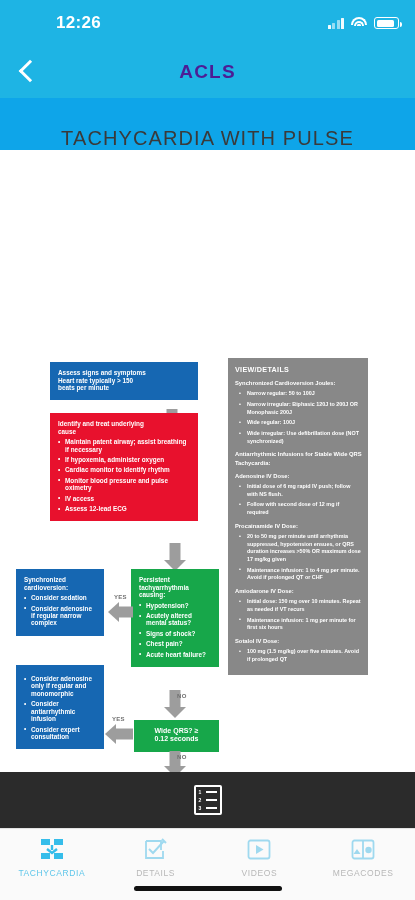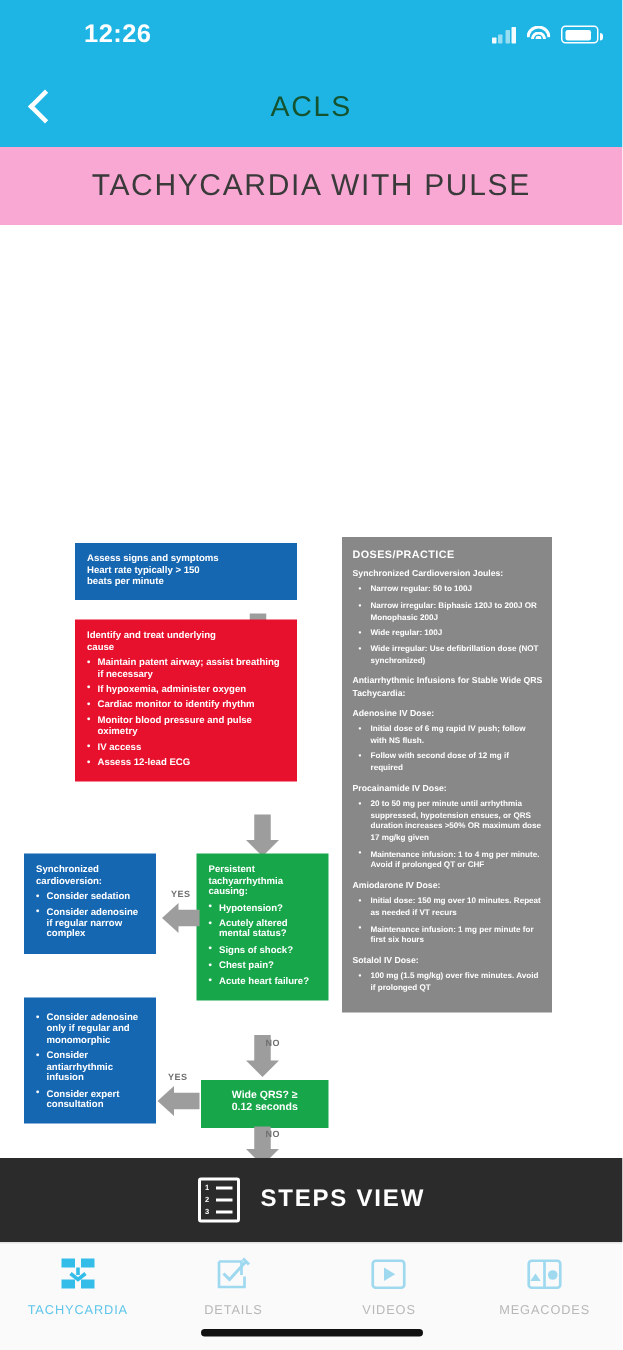--- a/index.html
+++ b/index.html
@@ -48,25 +48,25 @@
   }
   .nav-back {
     position:absolute; left:14px; top:50%; transform:translateY(-50%);
     width:26px; height:26px; cursor:pointer;
   }
   .nav-back::before {
     content:""; position:absolute; left:8px; top:4px;
     width:13px; height:13px; border-left:3px solid #fff; border-bottom:3px solid #fff;
     transform:rotate(45deg);
   }
-  .nav-title { color:#14532d; font-size:19px; letter-spacing:1.2px; font-weight:400; }
-
-  
-  .page-title-wrap { height:52px; display:flex; align-items:center; justify-content:center;
-     background:#f9a8d4; }
+  .nav-title { color:#4c1d95; font-size:19px; letter-spacing:1.2px; font-weight:700; }
+
+  
+  .page-title-wrap { height:52px; display:flex; align-items:flex-end; justify-content:center;
+     background:#0ea5e9; }
   .page-title { font-size:20px; letter-spacing:1.1px; color:#3a3a3a; font-weight:400;
      white-space:nowrap; }
 
   
   .canvas { position:relative; width:415px; height:560px; background:#fff; }
 
   .box { position:absolute; color:#fff; }
   .box .hd { font-weight:bold; line-height:1.18; }
   .box ul { list-style:none; margin-top:2px; }
   .box li { position:relative; padding-left:7px; font-weight:bold; line-height:1.16;
@@ -248,21 +248,21 @@
     <div class="box red" style="left:104px; top:625px; width:148px; padding:8px 8px 10px 9px; font-size:6.8px;">
       <ul>
         <li style="margin-top:0;">Vagal maneuvers</li>
         <li>Adenosine (if regular)</li>
         <li>β-Blocker or calcium channel blocker</li>
         <li>Consider consultation</li>
       </ul>
     </div>
 
     <div class="doses grey">
-      <div class="d-title">DOSES/PRACTICE</div>
+      <div class="d-title">VIEW/DETAILS</div>
 
       <div class="d-sub" style="margin-top:0;">Synchronized Cardioversion Joules:</div>
       <ul>
         <li>Narrow regular: 50 to 100J</li>
         <li>Narrow irregular: Biphasic 120J to 200J OR Monophasic 200J</li>
         <li>Wide regular: 100J</li>
         <li>Wide irregular: Use defibrillation dose (NOT synchronized)</li>
       </ul>
 
       <div class="d-sub">Antiarrhythmic Infusions for Stable Wide QRS Tachycardia:</div>
@@ -301,21 +301,20 @@
         </div>
       <div class="row">
           <span class="num">2</span>
           <span class="bar"></span>
         </div>
       <div class="row">
           <span class="num">3</span>
           <span class="bar"></span>
         </div>
     </div>
-    <div class="steps-label">STEPS VIEW</div>
   </div>
 
   <div class="tabbar">
 
     <div class="tab active">
       <div class="ico">
         <svg width="24" height="22" viewBox="0 0 24 22">
           <rect x="1" y="1" width="9" height="6" fill="#35bdea"></rect>
           <rect x="14" y="1" width="9" height="6" fill="#35bdea"></rect>
           <rect x="1" y="15" width="9" height="6" fill="#35bdea"></rect>

